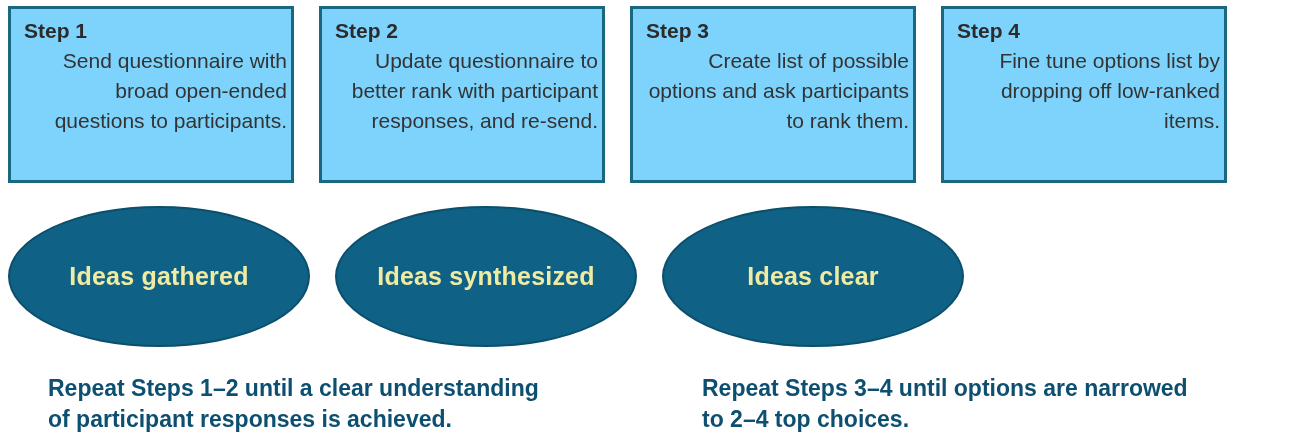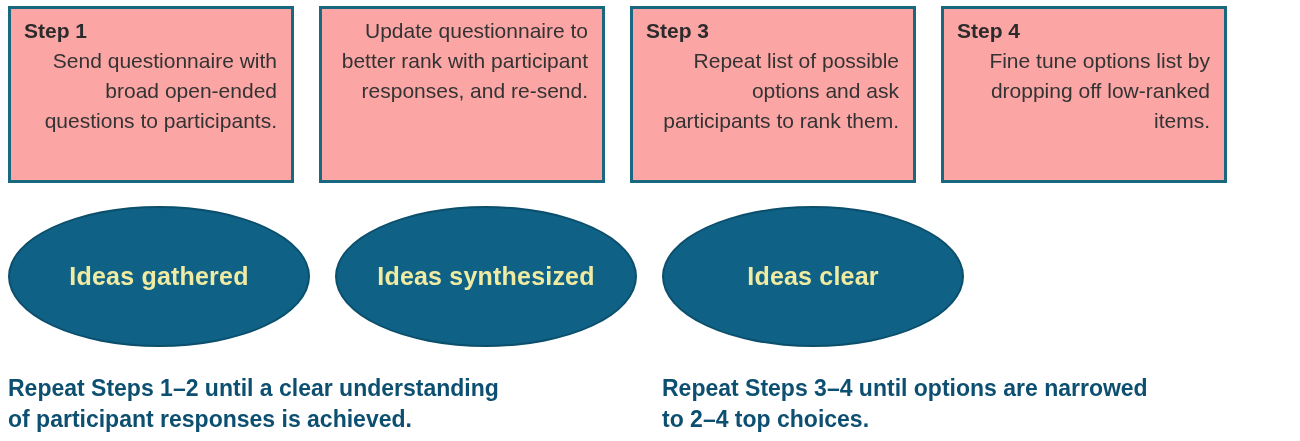--- a/index.html
+++ b/index.html
@@ -11,23 +11,23 @@
     font-family: "Liberation Sans", sans-serif;
     overflow: hidden;
     box-sizing: border-box;
     padding: 6px 0 0 8px;
   }
   .row { display: flex; column-gap: 25px; }
   .step-box {
     width: 286px;
     height: 177px;
     box-sizing: border-box;
-    background: #fca5a5;
+    background: #7dd3fc;
     border: 3px solid #19687f;
-    padding: 7px 14px 0 13px;
+    padding: 7px 4px 0 13px;
   }
   .step-title {
     font-size: 21px;
     font-weight: bold;
     color: #2b2b2b;
     line-height: 30px;
   }
   .step-desc {
     font-size: 21px;
     color: #333333;
@@ -53,38 +53,39 @@
     letter-spacing: 0.2px;
   }
   .caption-row { margin-top: 26px; }
   .caption {
     width: 629px;
     color: #0d4f70;
     font-weight: bold;
     font-size: 23px;
     line-height: 31px;
   }
-  .caption-line { display: block; }
+  .caption-line { display: block; margin-left: 40px; }
 </style>
 </head>
 <body>
 
 <div class="canvas">
 
   <div class="row">
     <div class="step-box">
       <div class="step-title">Step 1</div>
       <div class="step-desc">Send questionnaire with broad open-ended questions to participants.</div>
     </div>
     <div class="step-box">
+      <div class="step-title">Step 2</div>
       <div class="step-desc">Update questionnaire to better rank with participant responses, and re-send.</div>
     </div>
     <div class="step-box">
       <div class="step-title">Step 3</div>
-      <div class="step-desc">Repeat list of possible options and ask participants to rank them.</div>
+      <div class="step-desc">Create list of possible options and ask participants to rank them.</div>
     </div>
     <div class="step-box">
       <div class="step-title">Step 4</div>
       <div class="step-desc">Fine tune options list by dropping off low-ranked items.</div>
     </div>
   </div>
 
   <div class="row ellipse-row">
     <div class="ellipse">
       <span class="ellipse-label">Ideas gathered</span>

